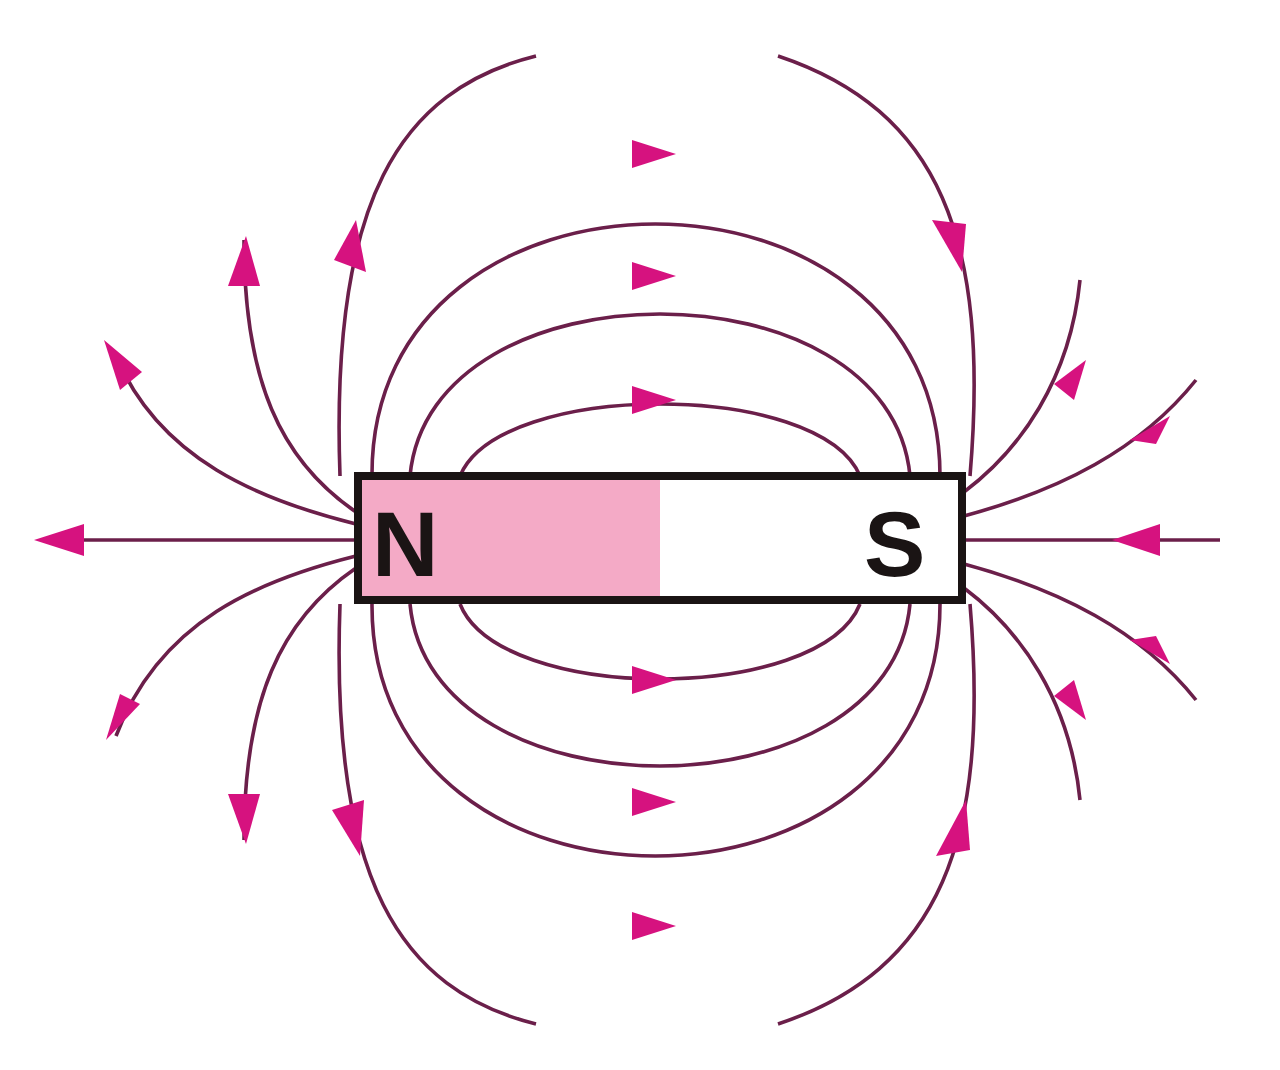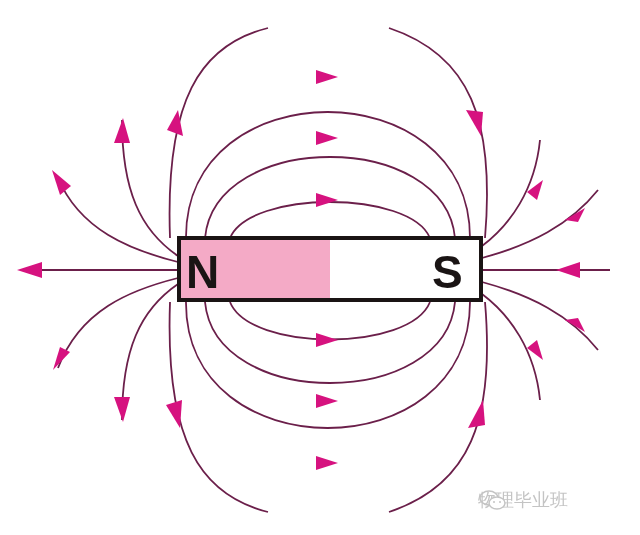--- a/index.html
+++ b/index.html
@@ -81,22 +81,13 @@
 
     <g>
       <rect x="179" y="238" width="151" height="62" fill="#f4aac6"></rect>
       <rect x="330" y="238" width="151" height="62" fill="#ffffff"></rect>
       <rect x="179" y="238" width="302" height="62" fill="none" stroke="#1a1414" stroke-width="4"></rect>
       <text class="magnet-label" x="186" y="288">N</text>
       <text class="magnet-label" x="432" y="288">S</text>
     </g>
   </svg>
 
-  <div class="watermark">
-    <svg class="wm-icon" viewBox="0 0 30 24">
-      <ellipse cx="11" cy="10" rx="9" ry="7" fill="none" stroke="#c4c4c4" stroke-width="1.5"></ellipse>
-      <ellipse cx="19" cy="15" rx="8" ry="6" fill="#fff" stroke="#c4c4c4" stroke-width="1.5"></ellipse>
-      <circle cx="16" cy="14" r="1" fill="#c4c4c4"></circle>
-        <circle cx="22" cy="14" r="1" fill="#c4c4c4"></circle>
-    </svg>
-    <span>物理毕业班</span>
-  </div>
 </div>
 
 </body></html>

